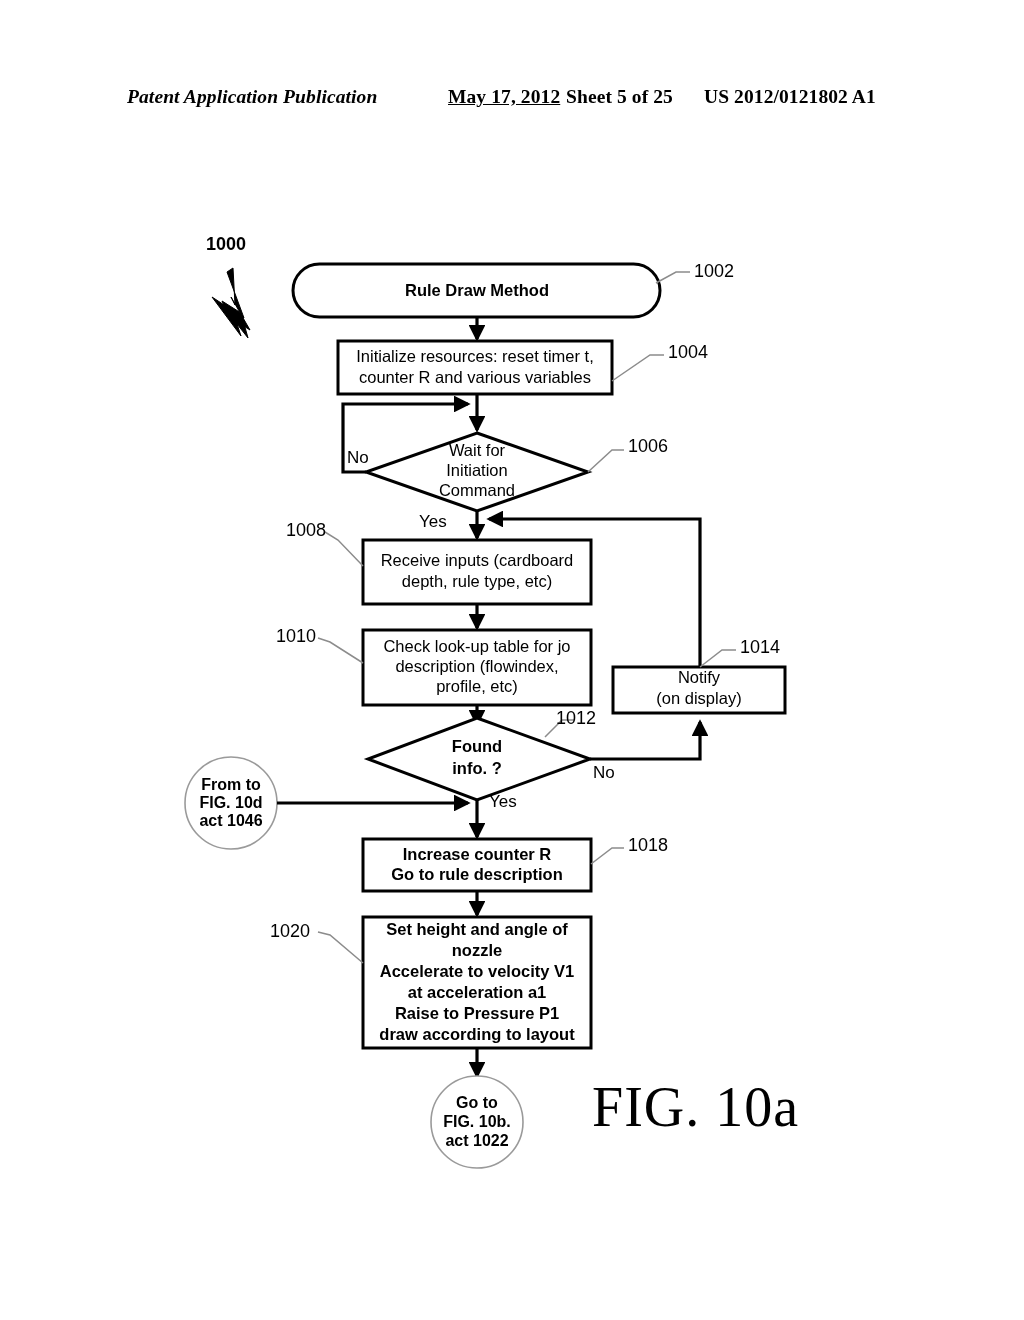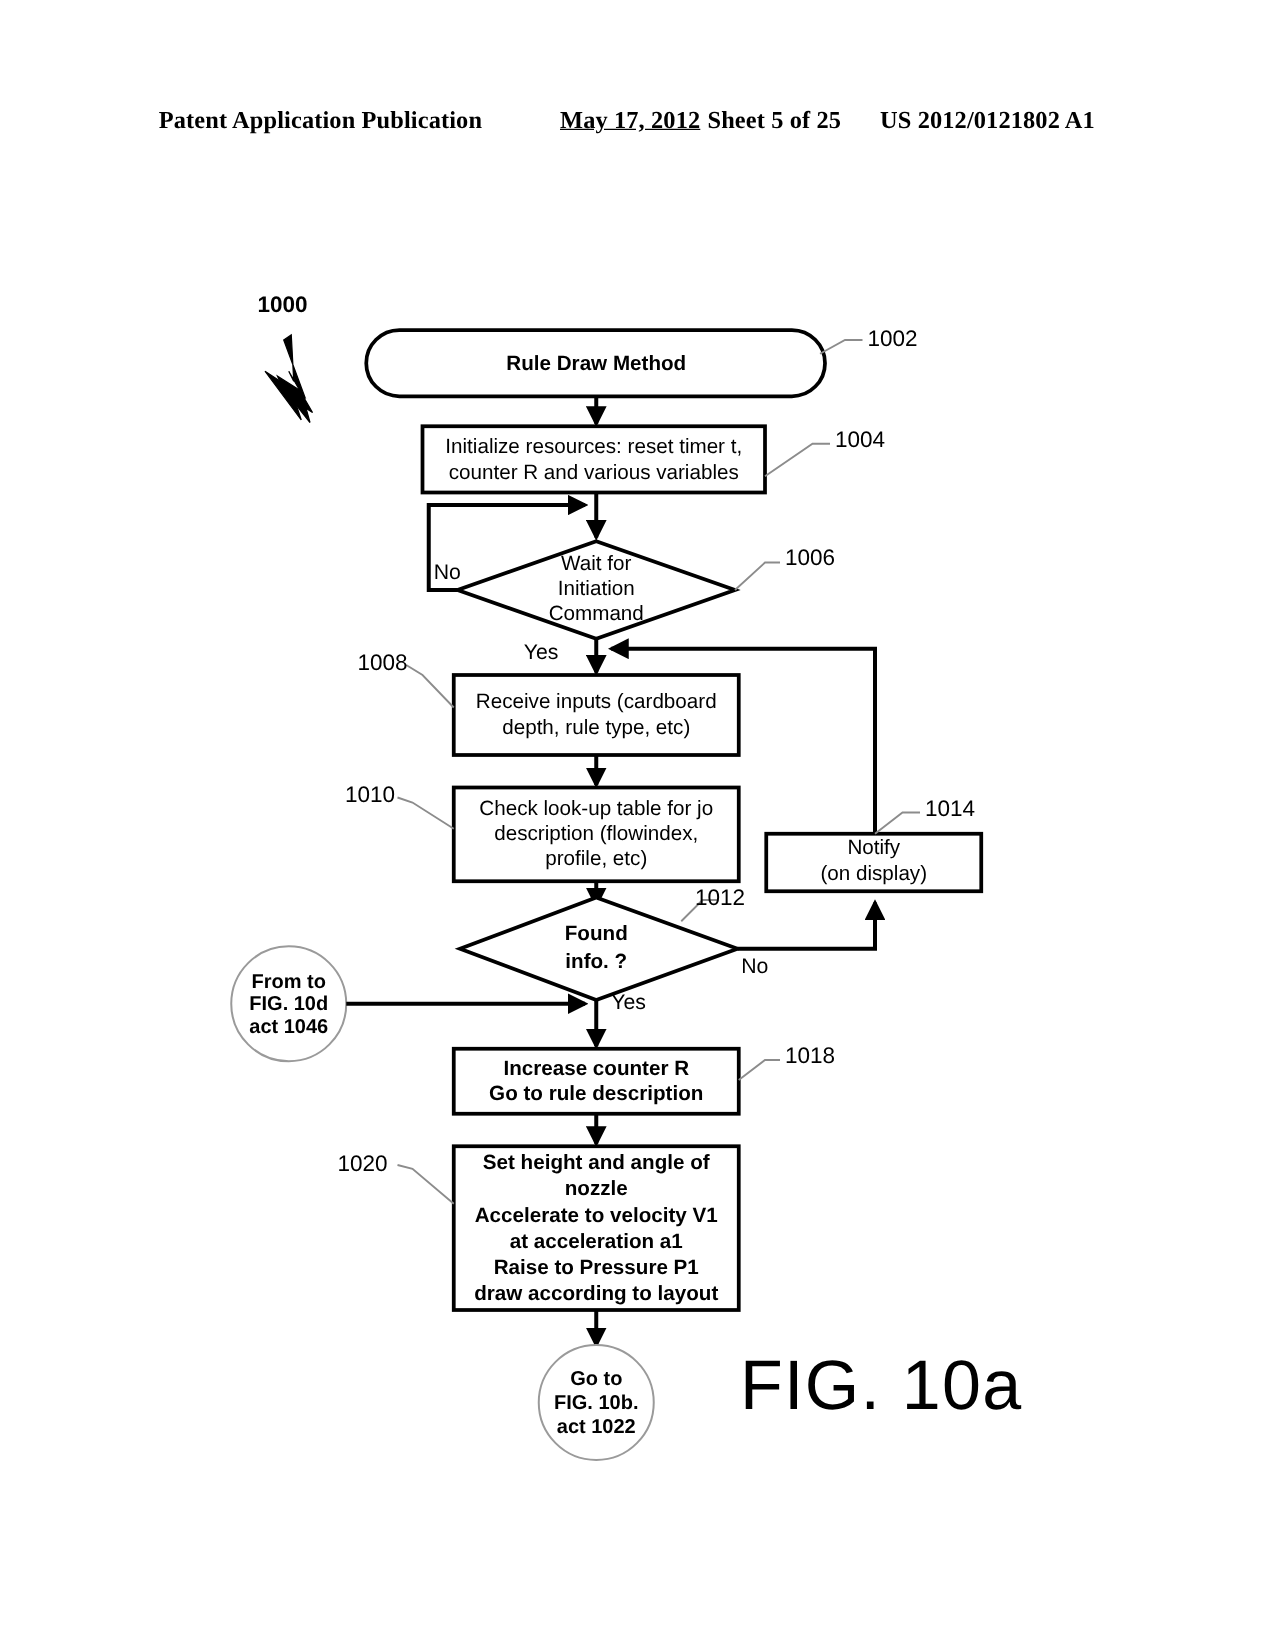--- a/index.html
+++ b/index.html
@@ -29,21 +29,21 @@
     top: 86px;
     width: 1024px;
     height: 30px;
     font-family: "Liberation Serif", serif;
     font-weight: bold;
     font-size: 19.5px;
     letter-spacing: 0.1px;
     white-space: nowrap;
   }
   .pub-header span { position: absolute; top: 0; }
-  .hdr-title { left: 127px; }
+  .hdr-title { left: 127px; font-style: italic; }
   .hdr-date  { left: 448px; text-decoration: underline; }
   .hdr-sheet { left: 566px; }
   .hdr-num   { left: 704px; text-align: center; }
 
   
   #figure {
     position: absolute;
     left: 0;
     top: 0;
     width: 1024px;
@@ -101,21 +101,21 @@
   }
   .bolt {
     fill: #000000;
     stroke: #000000;
     stroke-width: 1;
   }
   .fig-label {
     position: absolute;
     left: 592px;
     top: 1075px;
-    font-family: Liberation Sans, sans-serif;
+    font-family: Liberation Serif, serif;
     font-size: 56px;
     letter-spacing: 1px;
     color: #000000;
     white-space: nowrap;
   }
 </style>
 </head>
 <body>
 
 <div class="page">

